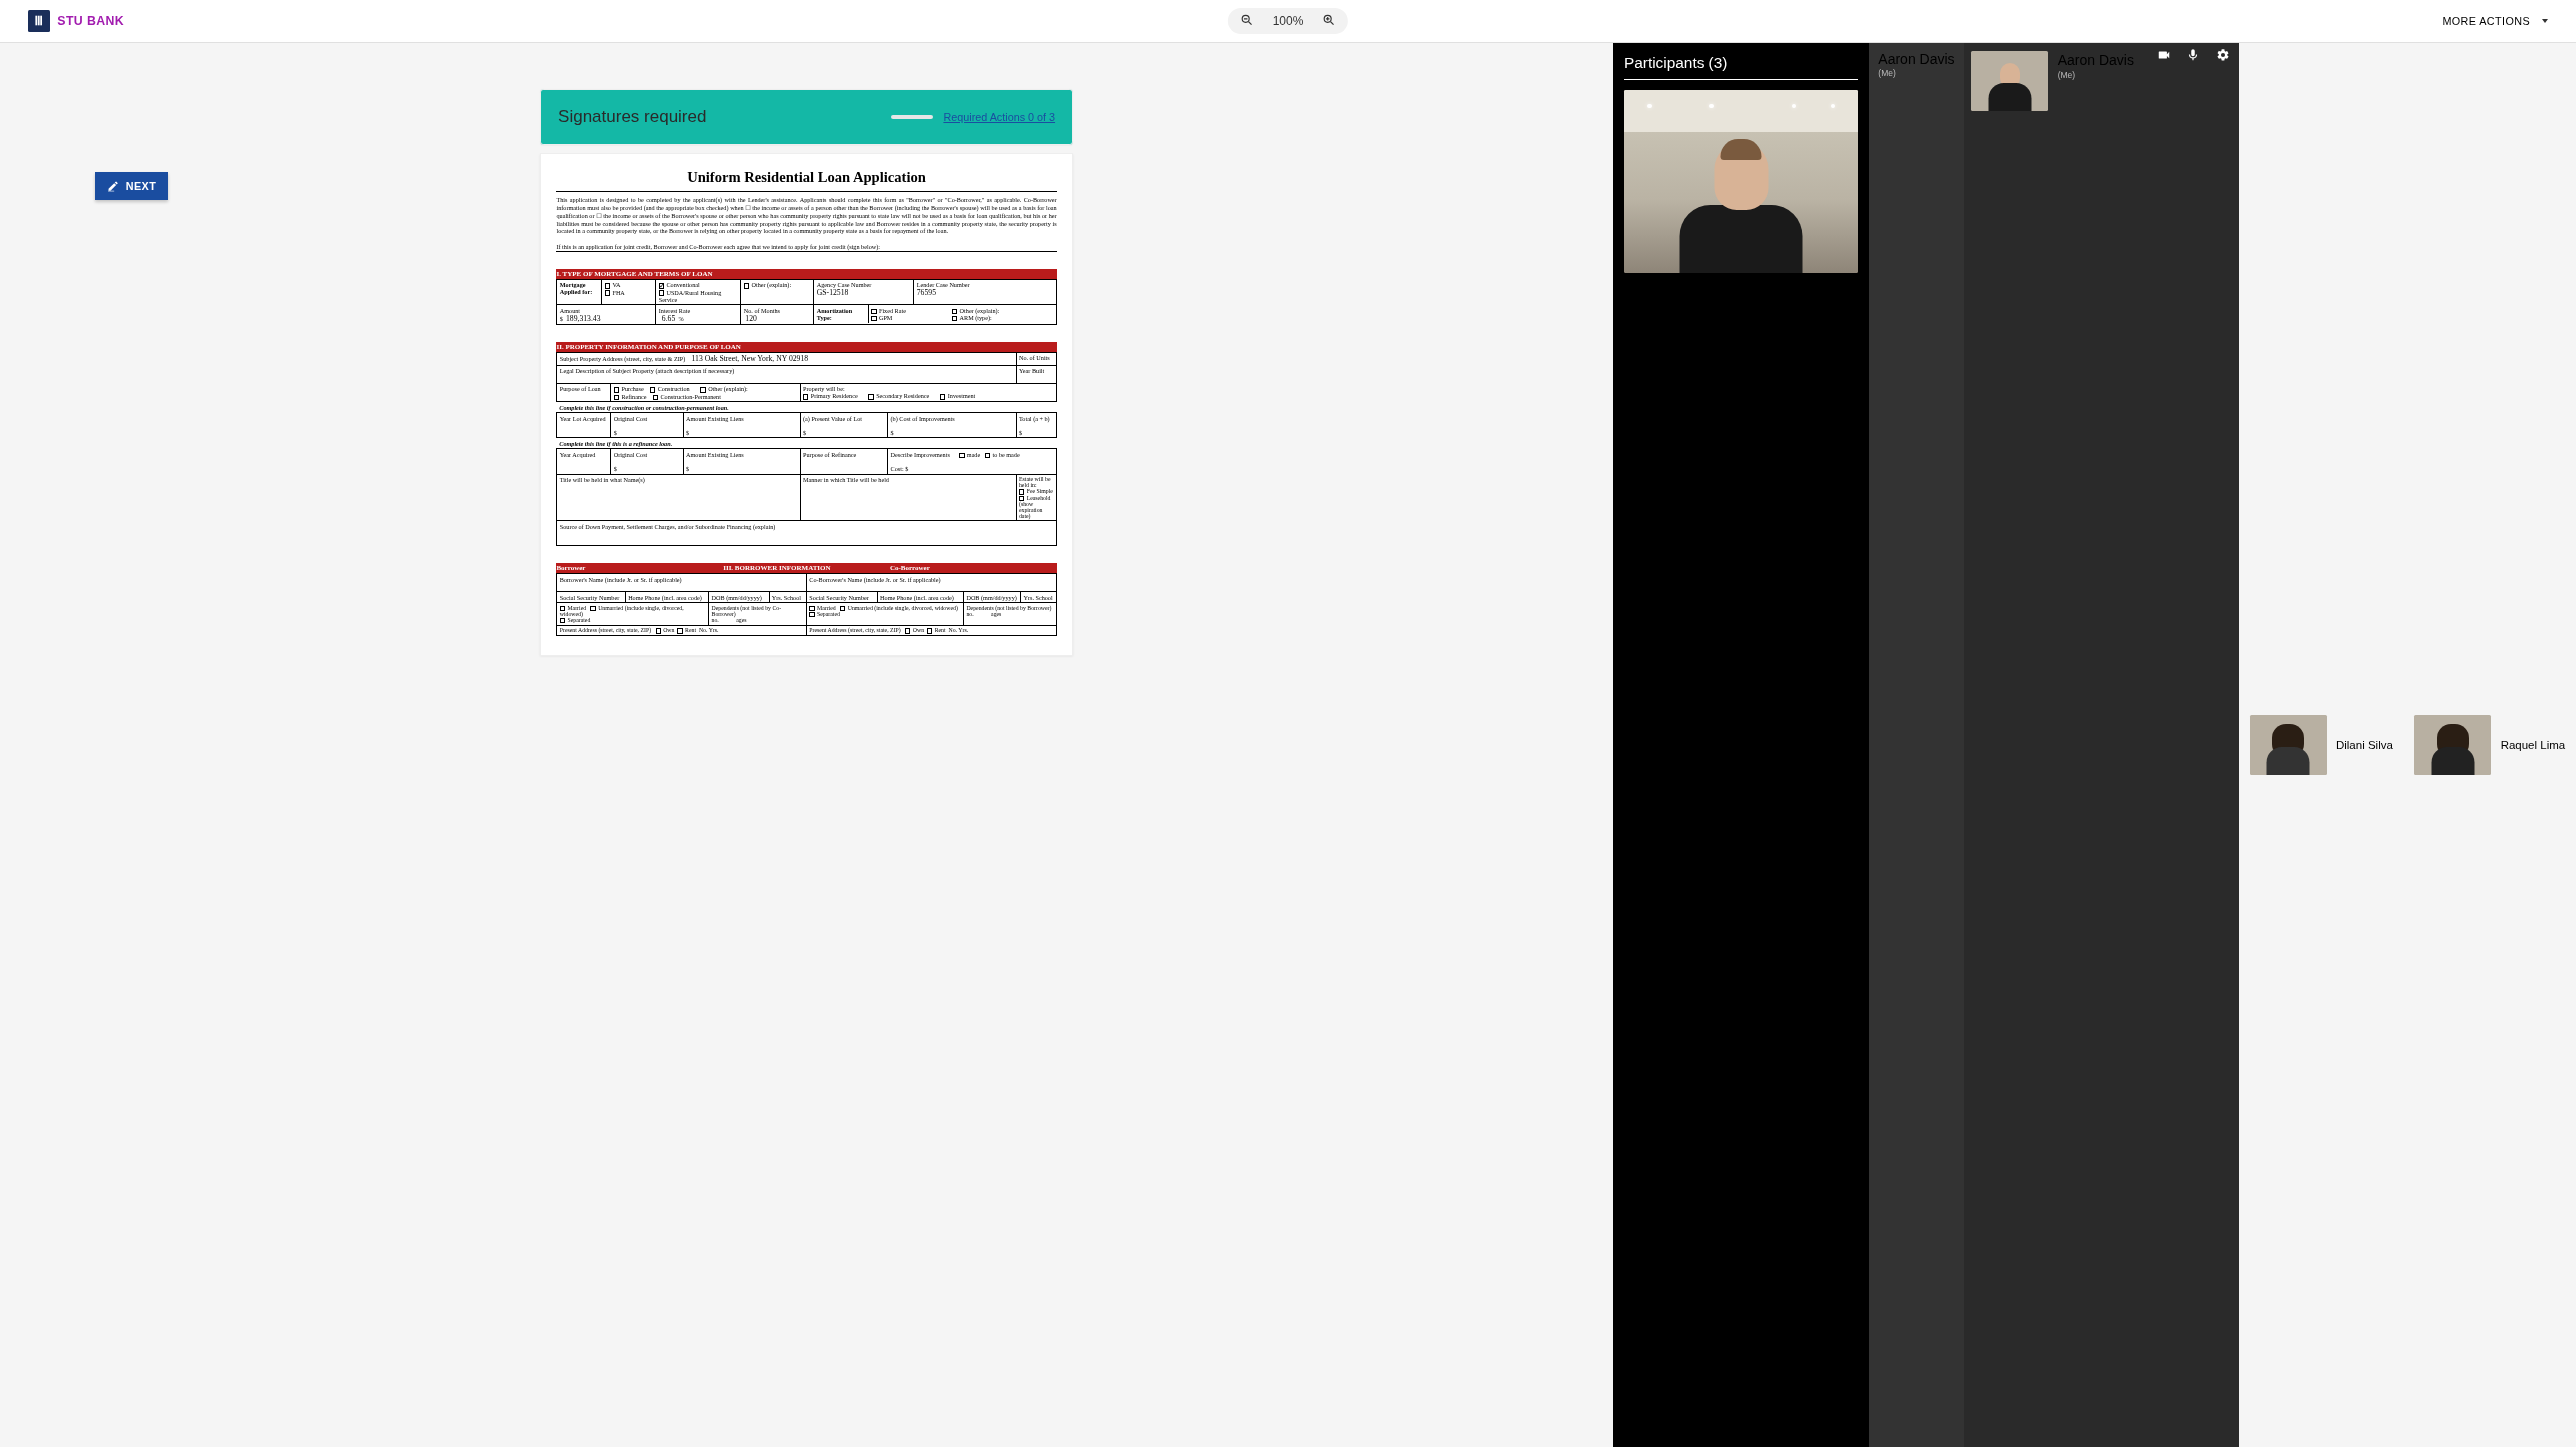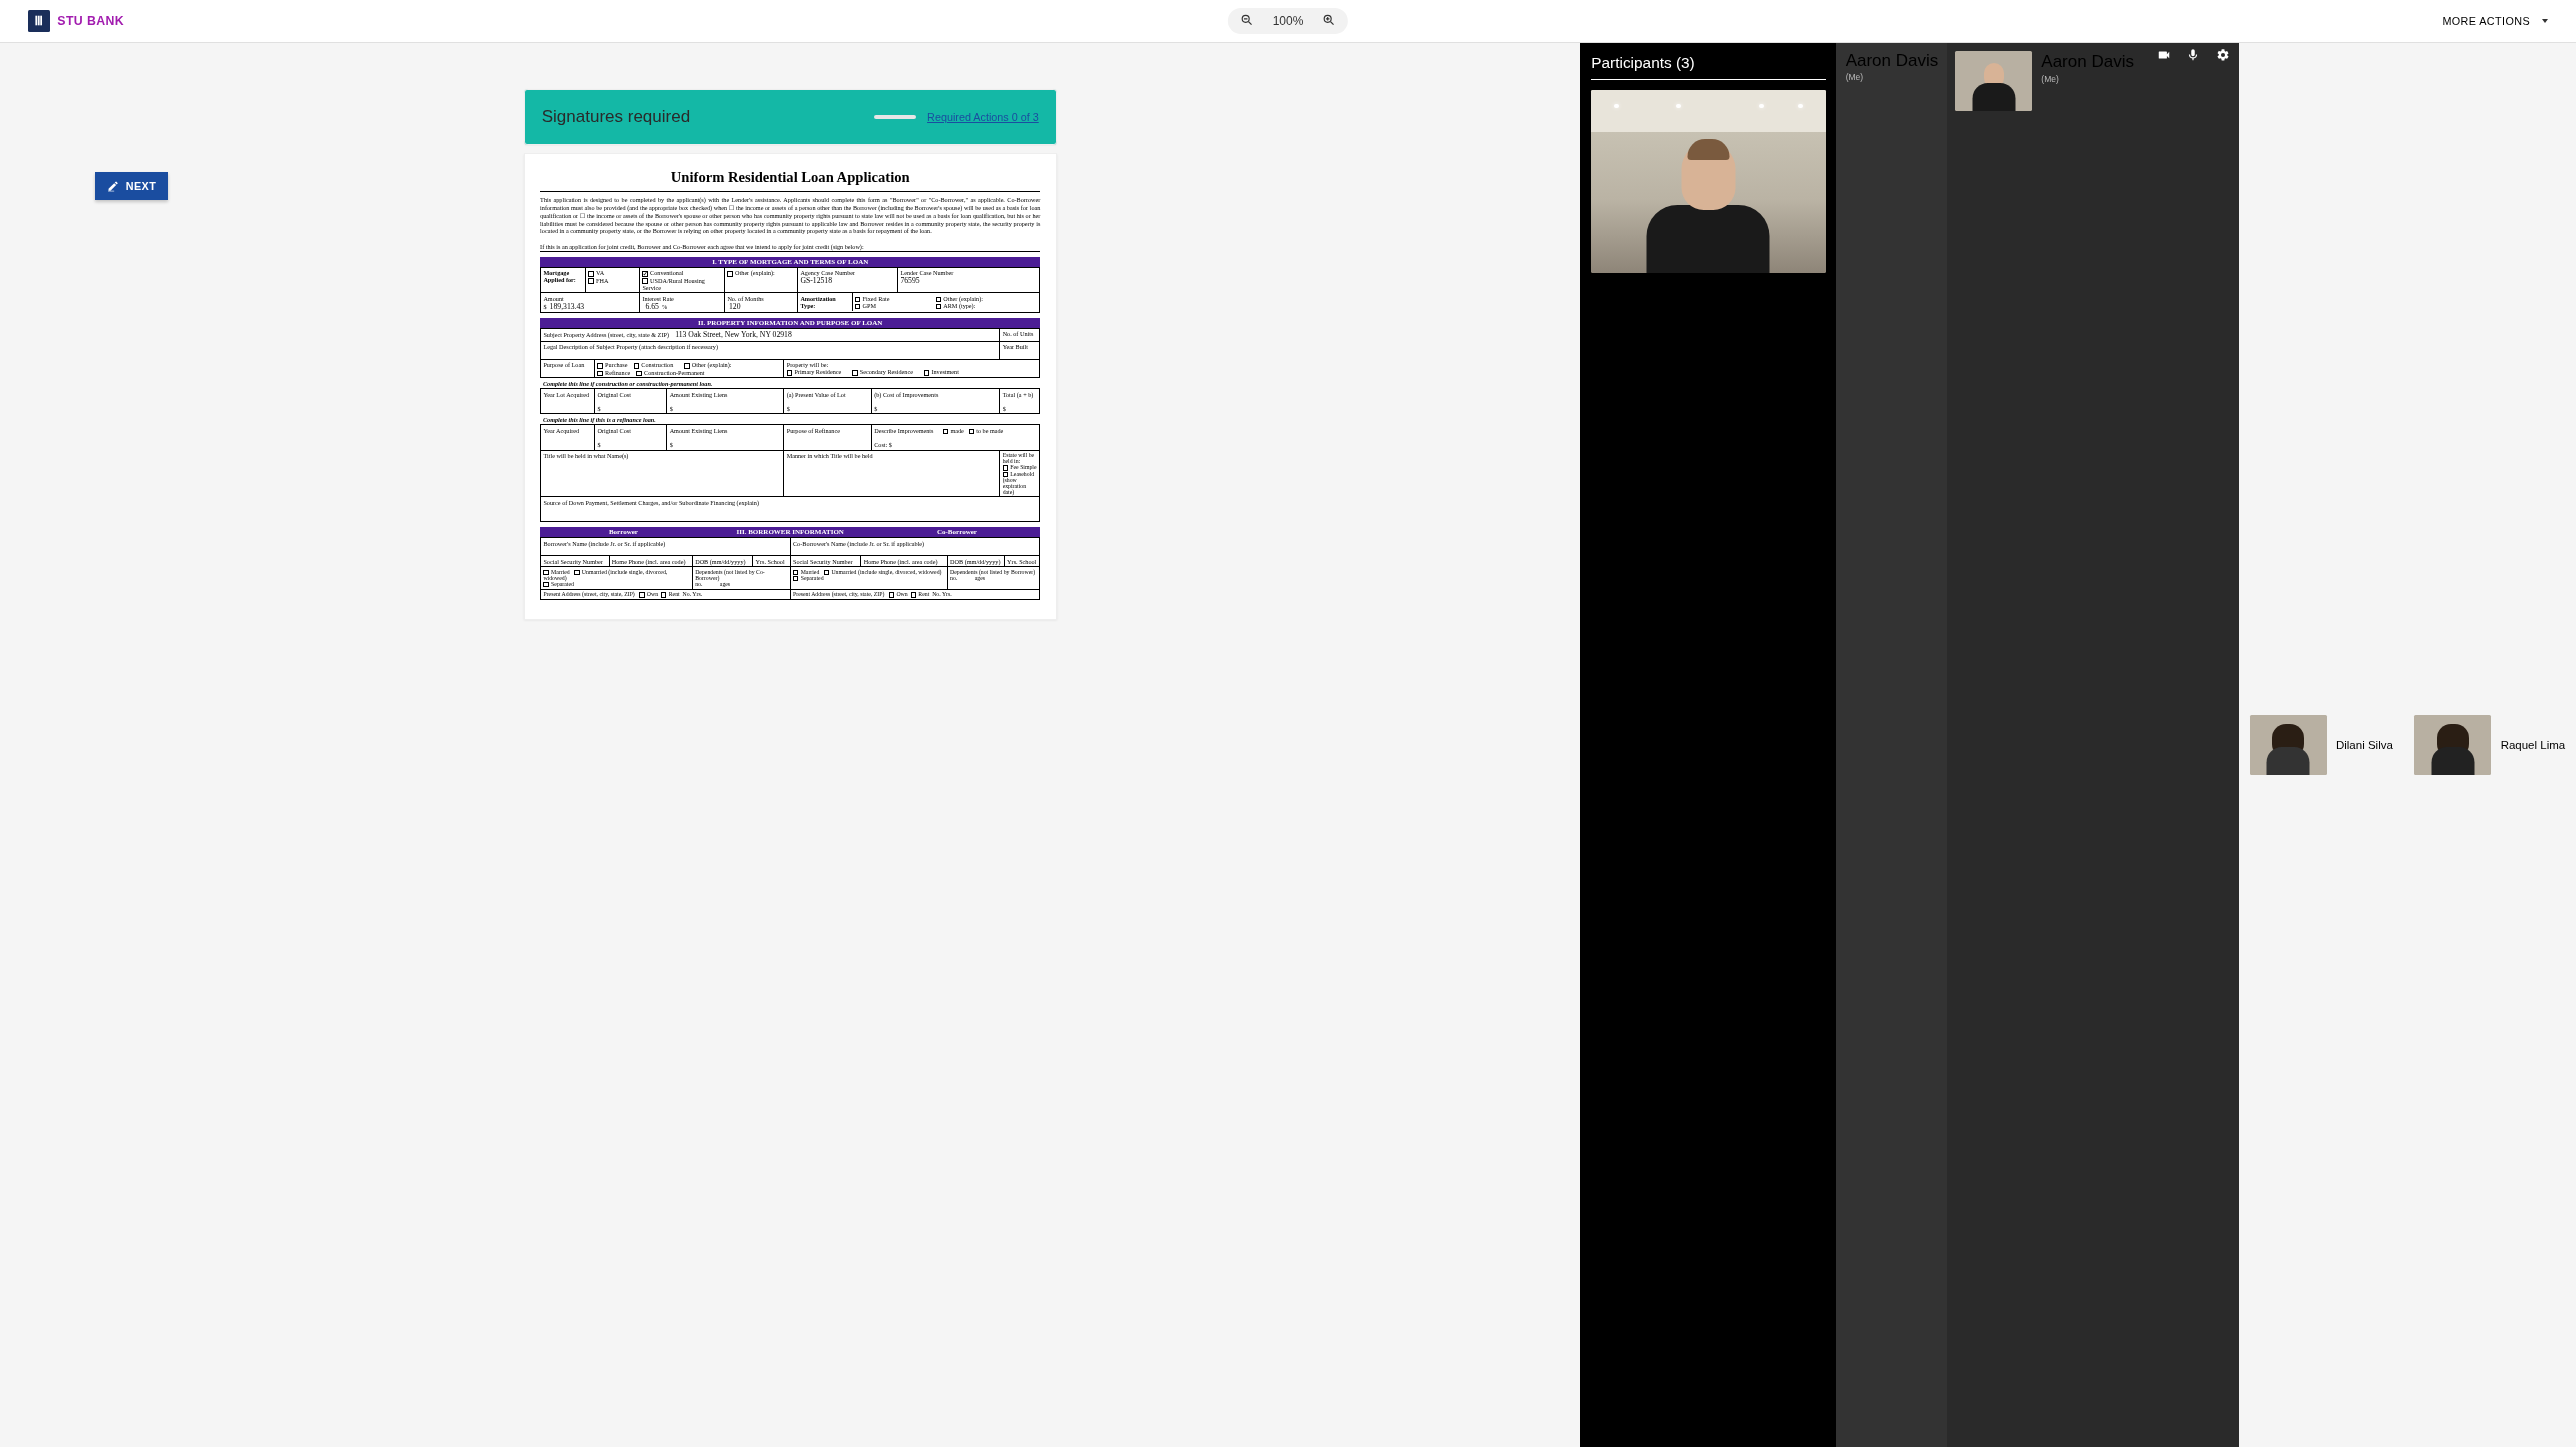--- a/index.html
+++ b/index.html
@@ -43,21 +43,21 @@
 .rule { border: none; border-top: 0.8px solid #000; margin: 1.5px 0 4.6px 0; }
 .intro { font-size: 6.2px; text-align: justify; line-height: 1.25; }
 .joint { font-size: 6.2px; margin-top: 7.7px; border-bottom: 0.8px solid #000; padding-bottom: 1.5px;}
 .sig-row { display: flex; gap: 9.2px; margin-top: 4.6px; align-items: flex-end;}
 .sig-cell { flex: 1; font-size: 6.2px; }
 .sig-cell .line { border-top: 0.8px solid #000; margin-top: 12.3px; padding-top:0.8px;}
 .esigned { font-size: 7px; text-align: center; line-height: 1.2; margin-bottom:-1.5px;}
 .sign-btn { background: #1a4da0; color: #fff; padding: 6.2px 31px; text-align: center; font-size: 8.5px; font-family: sans-serif; text-decoration: underline; cursor: pointer; display:inline-block; margin-bottom:-1.5px;}
 
 
-.sec-bar { background: #4c1d95; color: #fff; font-size: 7px; font-weight: bold; text-align: center; padding: 0.8px 0; margin-top: 5px; }
+.sec-bar { background: #b91c1c; color: #fff; font-size: 7px; font-weight: bold; text-align: left; padding: 0.8px 0; margin-top: 17px; }
 .sec-bar.split { display: flex; }
 .sec-bar.split > div { flex: 1; }
 
 
 table.form { width: 100%; border-collapse: collapse; font-size: 6.2px; }
 table.form td, table.form th { border: 0.8px solid #000; padding: 1.5px 2.3px; vertical-align: top; }
 .lbl { font-weight: bold; }
 .cbx { display: inline-block; width: 5.4px; height: 5.4px; border: 0.8px solid #000; margin-right: 2.3px; vertical-align: middle; position: relative; }
 .cbx.checked::after { content: "✓"; position: absolute; top: -2.3px; left: -0.8px; font-size: 7px; }
 .nb { border: none !important; }
@@ -72,21 +72,21 @@
 
 .p-main-vid { height: 183px; background: linear-gradient(180deg,#cfcabb 0%, #bab3a4 60%, #8e8578 100%); border-radius: 1.5px; position: relative; overflow: hidden; }
 .p-main-vid .room { position:absolute; inset:0; }
 .p-main-vid .ceiling { position:absolute; top:0; left:0; right:0; height:42px; background:#e8e4da;}
 .p-main-vid .light { position:absolute; top:14px; width:4.6px; height:4.6px; border-radius:50%; background:#fff; box-shadow:0 0 4.6px rgba(255,255,255,0.8);}
 .p-main-vid .person { position:absolute; bottom:0; left:50%; transform:translateX(-50%); width:139px; height:131px;}
 .p-main-vid .head { width:54px; height:68px; background:#d8b396; border-radius: 28px 28px 23px 23px; margin:0 auto; position:relative;}
 .p-main-vid .hair { position:absolute; top:-3.1px; left:6.2px; right:6.2px; height:21.6px; background:#7a5a3e; border-radius: 23px 23px 4.6px 4.6px;}
 .p-main-vid .body { width:123px; height:69px; background:#1a1a1a; border-radius: 31px 31px 0 0; margin:-4.6px auto 0;}
 .p-main-caption { background: #333; padding: 7.7px 9.2px 6.2px 9.2px; }
-.p-name { font-size: 17px; }
+.p-name { font-size: 14px; }
 .p-me { font-size: 8.5px; color: #bbb; margin-top: 1.5px; }
 
 .p-row { display: flex; gap: 9.2px; background: #2a2a2a; padding: 7.7px; align-items: flex-start; margin-top: 0; }
 .thumb { width: 77px; height: 60px; background: #b8b0a2; border-radius: 1.5px; position: relative; overflow: hidden; flex-shrink:0;}
 .thumb .th-head { width:20px; height:25px; background:#d8b396; border-radius:10.8px; position:absolute; left:50%; top:12.3px; transform:translateX(-50%);}
 .thumb .th-body { width:43px; height:28px; background:#1a1a1a; border-radius:15.4px 15.4px 0 0; position:absolute; bottom:0; left:50%; transform:translateX(-50%);}
 .thumb.woman .th-head::before { content:""; position:absolute; left:-6.2px; right:-6.2px; top:-3.1px; height:34px; background:#2a1e14; border-radius:14px; z-index:-1;}
 .p-info { padding-top: 1.5px; }
 .controls { display: flex; gap: 15.4px; padding: 4.6px 9.2px 7.7px 15.4px; background: #2a2a2a; margin-bottom:0;}
 .ctrl-icon { width: 14px; height: 14px; cursor: pointer; }

